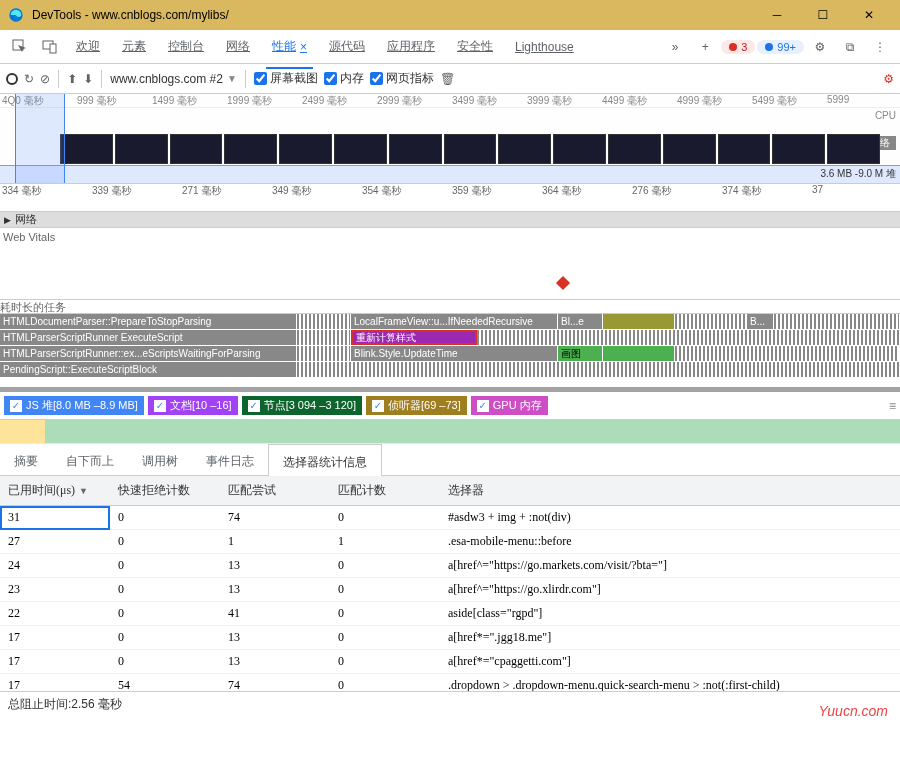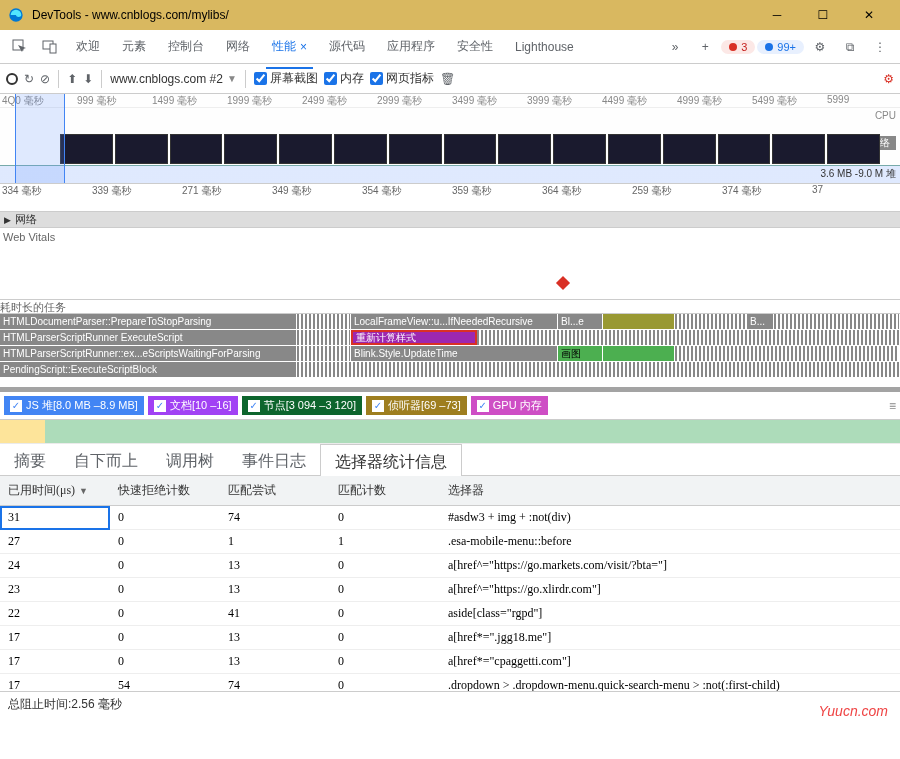--- a/index.html
+++ b/index.html
@@ -3,21 +3,21 @@
 <meta charset="utf-8">
 <style>
 * { box-sizing: border-box; margin: 0; padding: 0; }
 body { font-family: "Segoe UI", Arial, sans-serif; font-size: 12px; background: #fff; width: 900px; height: 759px; overflow: hidden; position: relative; }
 .titlebar { height: 30px; background: #d9b860; display: flex; align-items: center; padding: 0 8px; }
 .titlebar .edge-icon { width: 16px; height: 16px; margin-right: 8px; }
 .titlebar .title { flex: 1; font-size: 12px; color: #000; }
 .titlebar .winbtn { width: 46px; height: 30px; display: flex; align-items: center; justify-content: center; color: #000; }
 .tabbar { height: 34px; border-bottom: 1px solid #ccc; display: flex; align-items: center; padding: 0 6px; gap: 2px; }
 .tabbar .tool { width: 28px; height: 28px; display: flex; align-items: center; justify-content: center; color: #5f6368; }
-.tabbar .tab { padding: 0 10px; height: 44px; display: flex; align-items: center; color: #5f6368; position: relative; white-space: nowrap; }
+.tabbar .tab { padding: 0 10px; height: 44px; display: flex; align-items: center; color: #5f6368; position: relative; white-space: nowrap; text-decoration: underline; }
 .tabbar .tab.active { color: #1a73e8; }
 .tabbar .tab.active::after { content: ""; position: absolute; bottom: 0; left: 4px; right: 4px; height: 2px; background: #1a73e8; }
 .tabbar .spacer { flex: 1; }
 .tabbar .pill { border-radius: 10px; padding: 1px 8px; display: flex; align-items: center; gap: 4px; font-size: 11px; }
 .tabbar .pill.red { background: #fce8e6; color: #c5221f; }
 .tabbar .pill.blue { background: #e8f0fe; color: #1a73e8; }
 .tabbar .rdot { width: 8px; height: 8px; background: #d93025; border-radius: 50%; }
 .tabbar .bdot { width: 8px; height: 8px; background: #1a73e8; border-radius: 50%; }
 .toolbar { height: 30px; border-bottom: 1px solid #ccc; display: flex; align-items: center; padding: 0 6px; gap: 6px; color: #5f6368; }
 .toolbar .ring { width:12px; height:12px; border:2px solid #333; border-radius:50%; }
@@ -56,21 +56,21 @@
 .chip { display:flex; align-items:center; gap:4px; padding:2px 6px; font-size:11px; color:#fff; }
 .chip .cb { width:12px; height:12px; background:#fff; color:#4285f4; display:flex; align-items:center; justify-content:center; font-size:10px; }
 .chip.c1 { background:#4285f4; }
 .chip.c2 { background:#a142f4; }
 .chip.c3 { background:#0d652d; }
 .chip.c4 { background:#9e7e1f; }
 .chip.c5 { background:#ce4ec5; }
 .chips .menu { margin-left:auto; color:#888; }
 .minichart { height:24px; border-bottom:1px solid #ccc; background:linear-gradient(to right, #fbbc04 0%, #fbbc04 5%, #34a853 5%, #34a853 100%); opacity:0.4; }
 .subtabs { height:32px; border-bottom:1px solid #ccc; display:flex; }
-.subtabs .st { padding:17px 14px; display:flex; align-items:center; color:#5f6368; font-size:16px; }
+.subtabs .st { padding:17px 14px; display:flex; align-items:center; color:#5f6368; font-size:12px; }
 .subtabs .st.active { background:#fff; border-top:1px solid #ccc; border-left:1px solid #ccc; border-right:1px solid #ccc; margin-bottom:-1px; color:#333; }
 .table-wrap { height:215px; overflow-y:auto; }
 table { width:100%; border-collapse:collapse; font-size:12px;font-family:Liberation Serif, serif; }
 th { text-align:left; padding:6px 8px; background:#f1f3f4; border-bottom:1px solid #ccc; color:#333; font-weight:normal; position:sticky; top:0; white-space:nowrap; }
 th .sortind { font-size:9px; color:#666; margin-left:4px; }
 td { padding:4px 8px; border-bottom:1px solid #eee; white-space:nowrap; overflow:hidden; text-overflow:ellipsis; }
 tr.sel td:first-child { outline:2px solid #1a73e8; outline-offset:-2px; }
 .col-time { width:110px; }
 .col-rej { width:110px; }
 .col-att { width:110px; }
@@ -205,21 +205,21 @@
 </div>
 
 <div class="ruler" id="ruler">
     <span>334 毫秒</span>
     <span>339 毫秒</span>
     <span>271 毫秒</span>
     <span>349 毫秒</span>
     <span>354 毫秒</span>
     <span>359 毫秒</span>
     <span>364 毫秒</span>
-    <span>259 毫秒</span>
+    <span>276 毫秒</span>
     <span>374 毫秒</span>
     <span>37</span>
   </div>
 
 <div class="trackhdr">
     <span class="tri">▶</span>
     <span>网络</span>
   </div>
 
 <div class="webvitals">

